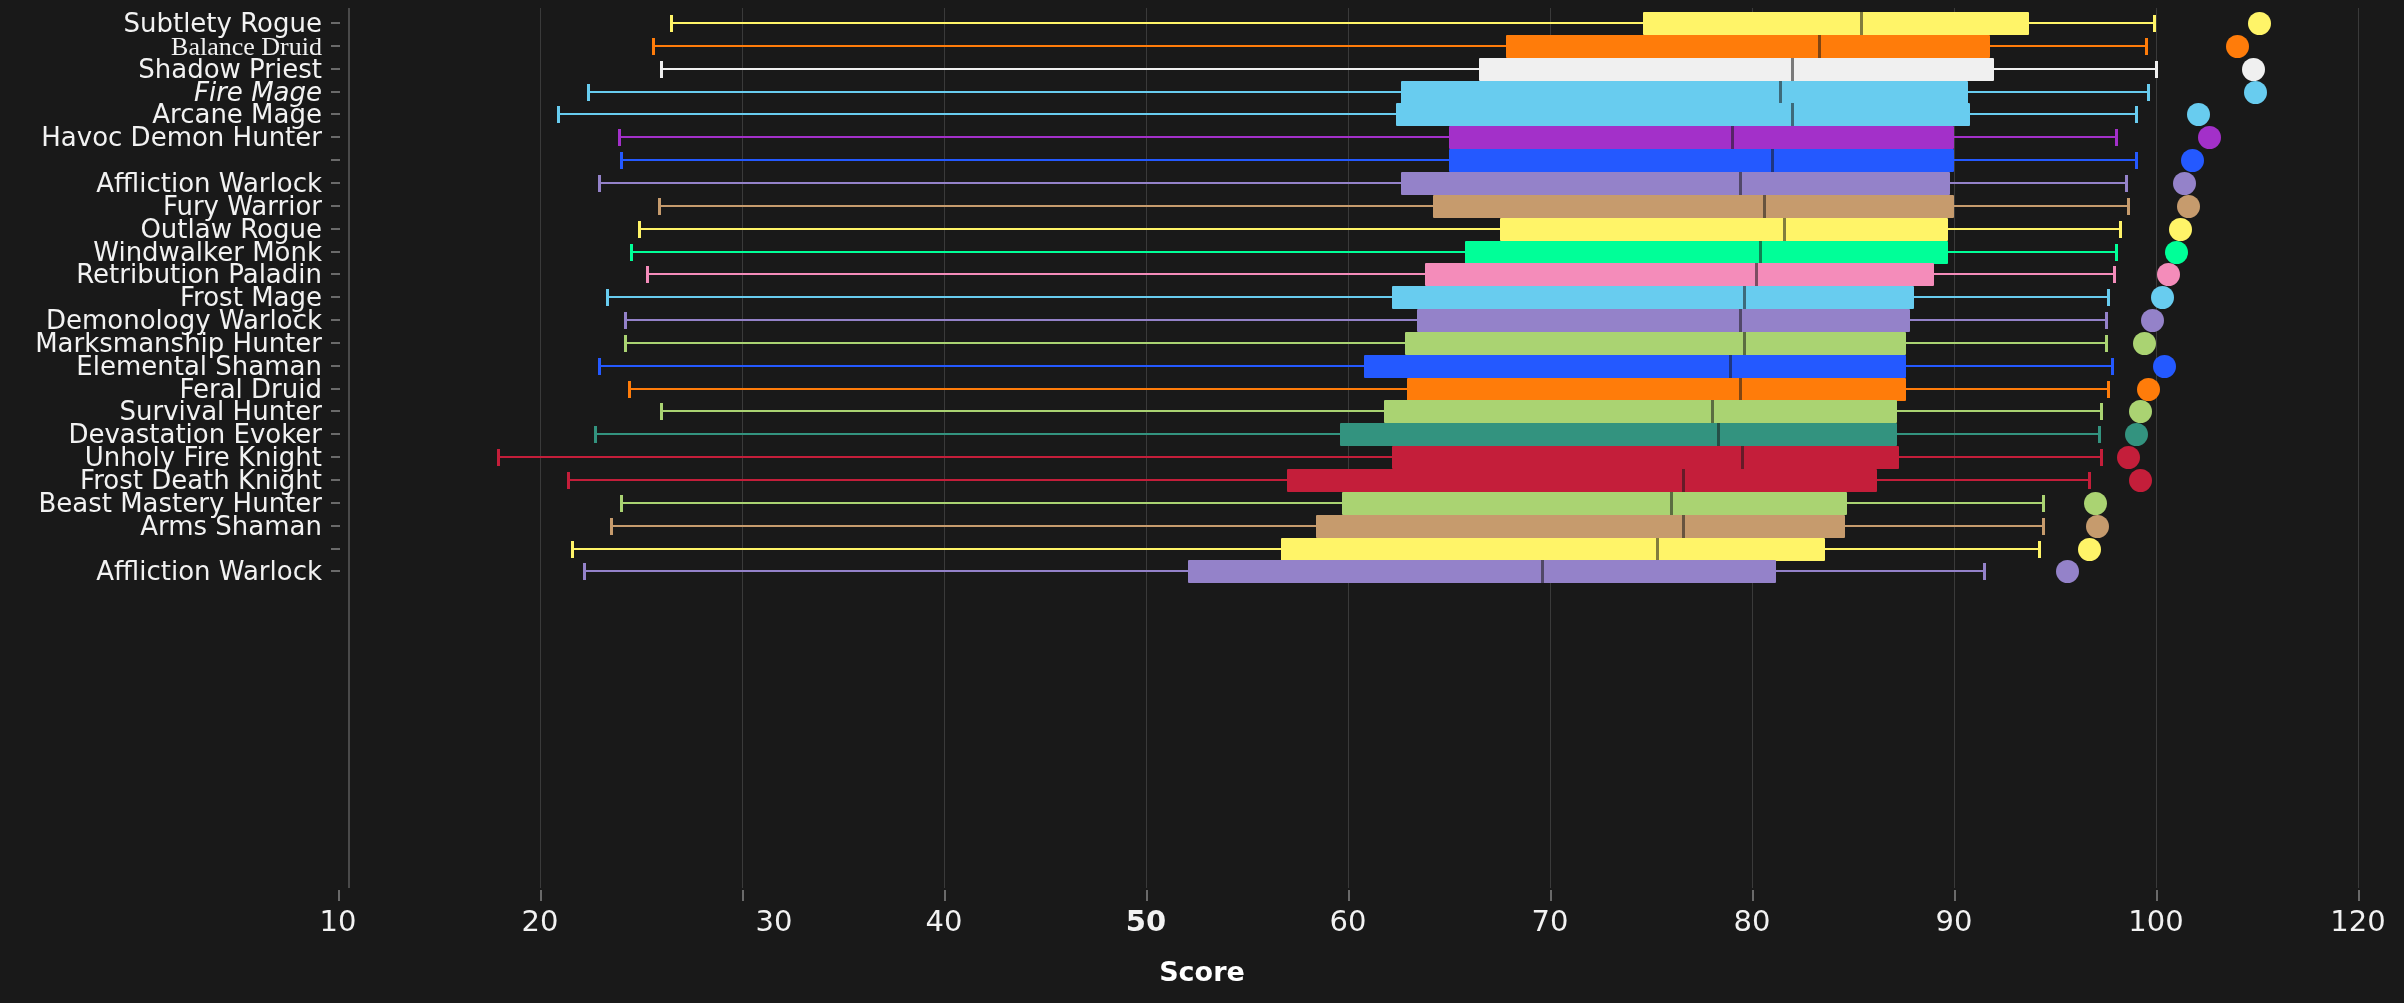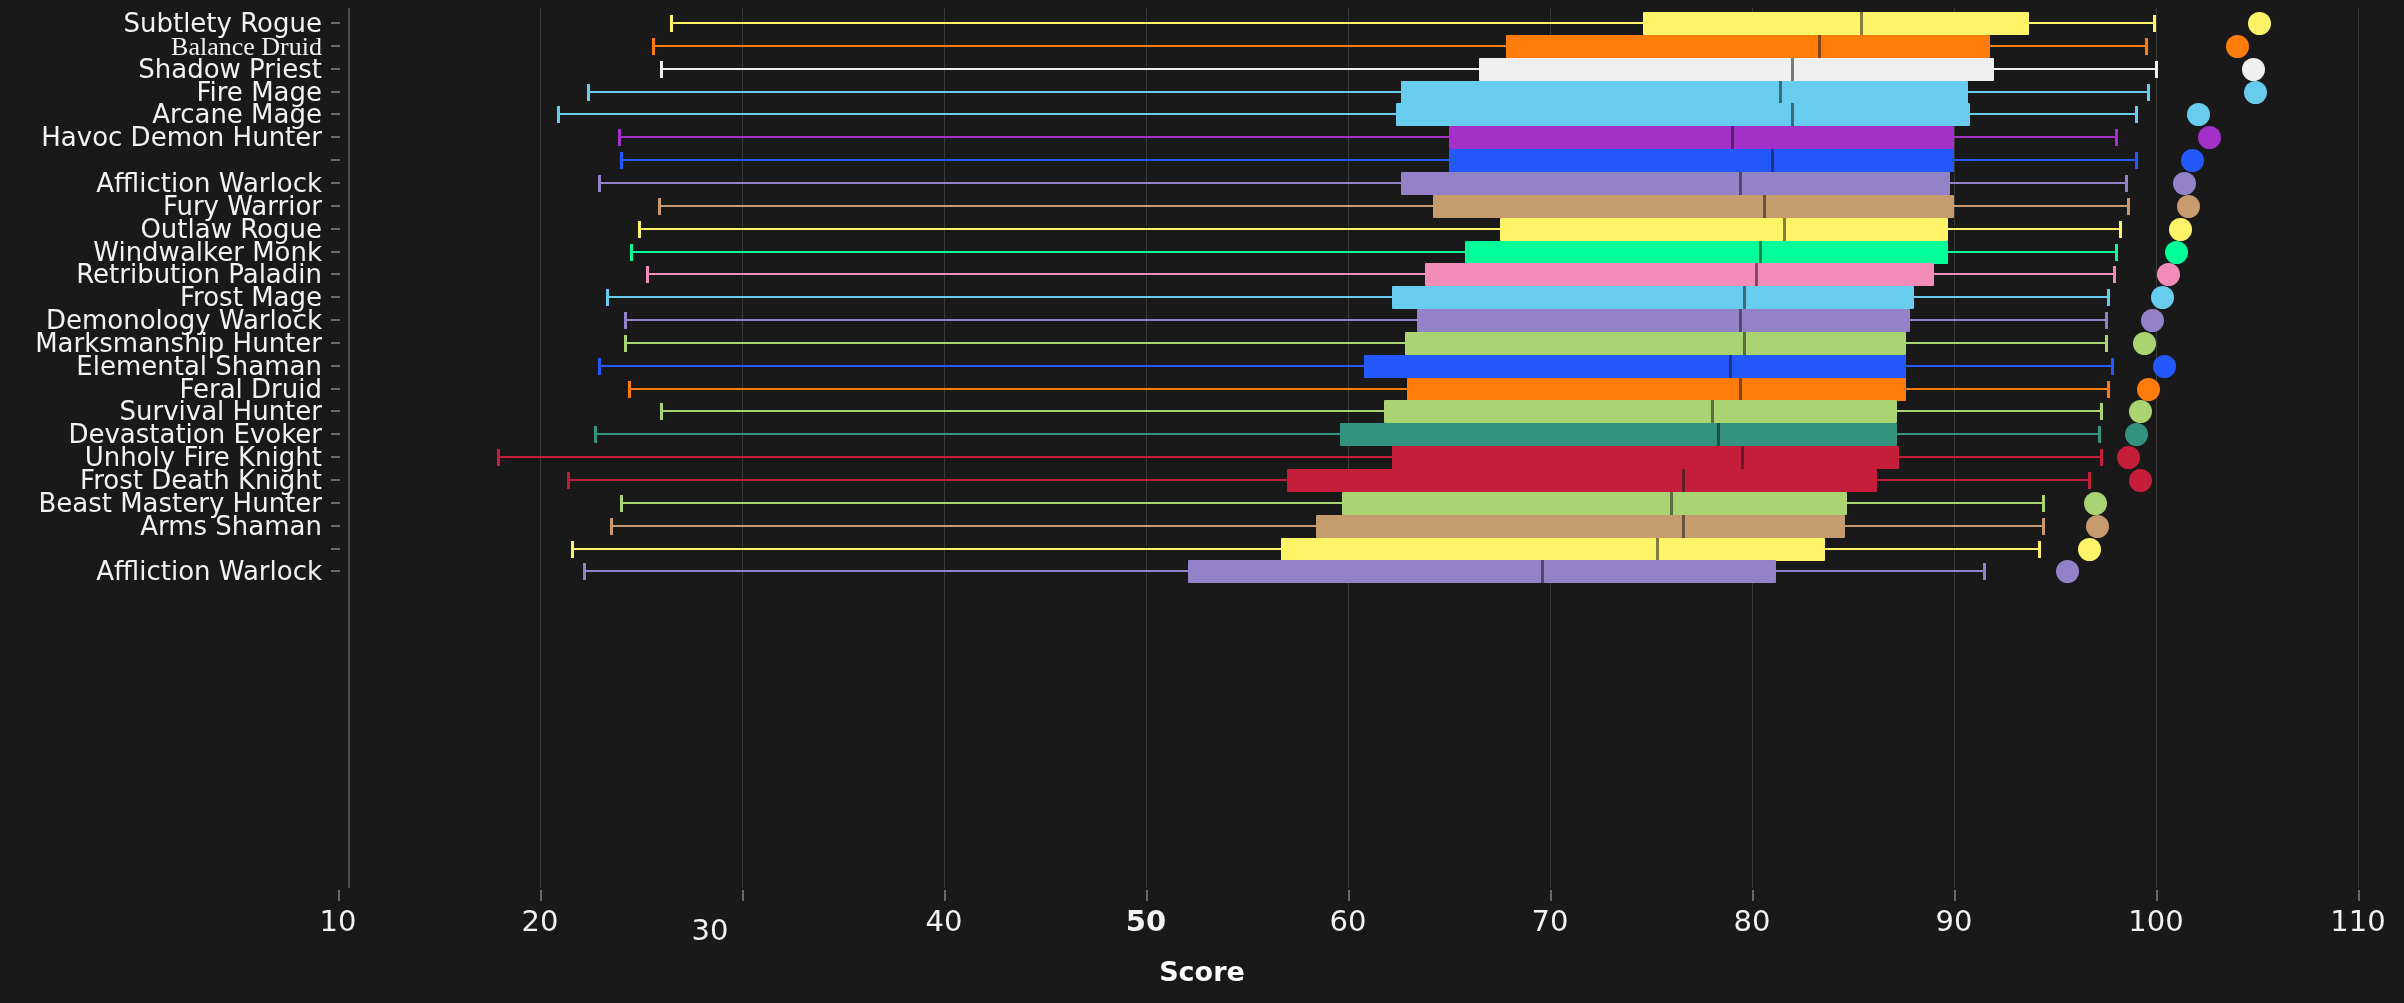--- a/index.html
+++ b/index.html
@@ -54,21 +54,21 @@
       <div class="gridline" style="left: 2156px;"></div>
       <div class="gridline" style="left: 2358px;"></div>
     </div>
   <div class="ylabels" id="ylabels">
       <div class="ylabel" style="top: 5px;">Subtlety Rogue</div>
       <div class="ytick" style="top: 22px;"></div>
       <div class="ylabel" style="top: 27.85px; font-family: Liberation Serif, serif;">Balance Druid</div>
       <div class="ytick" style="top: 44.85px;"></div>
       <div class="ylabel" style="top: 50.7px;">Shadow Priest</div>
       <div class="ytick" style="top: 67.7px;"></div>
-      <div class="ylabel" style="top: 73.55px;">Fire Mage</div>
+      <div class="ylabel" style="top: 73.55px; font-style: italic;">Fire Mage</div>
       <div class="ytick" style="top: 90.55px;"></div>
       <div class="ylabel" style="top: 96.4px;">Arcane Mage</div>
       <div class="ytick" style="top: 113.4px;"></div>
       <div class="ylabel" style="top: 119.25px;">Havoc Demon Hunter</div>
       <div class="ytick" style="top: 136.25px;"></div>
       <div class="ytick" style="top: 159.1px;"></div>
       <div class="ylabel" style="top: 164.95px;">Affliction Warlock</div>
       <div class="ytick" style="top: 181.95px;"></div>
       <div class="ylabel" style="top: 187.8px;">Fury Warrior</div>
       <div class="ytick" style="top: 204.8px;"></div>
@@ -307,32 +307,32 @@
       </div>
     </div>
 
   <div class="xaxis" id="xaxis">
     <div class="xtitle">Score</div>
   <div class="xtick" style="left: 338px;"></div>
       <div class="xlabel" style="left: 338px;">10</div>
       <div class="xtick" style="left: 540px;"></div>
       <div class="xlabel" style="left: 540px;">20</div>
       <div class="xtick" style="left: 742px;"></div>
-      <div class="xlabel" style="left: 710px; margin-top: 9px;">30</div>
+      <div class="xlabel" style="left: 774px;">30</div>
       <div class="xtick" style="left: 944px;"></div>
       <div class="xlabel" style="left: 944px;">40</div>
       <div class="xtick" style="left: 1146px;"></div>
       <div class="xlabel" style="left: 1146px; font-weight: bold;">50</div>
       <div class="xtick" style="left: 1348px;"></div>
       <div class="xlabel" style="left: 1348px;">60</div>
       <div class="xtick" style="left: 1550px;"></div>
       <div class="xlabel" style="left: 1550px;">70</div>
       <div class="xtick" style="left: 1752px;"></div>
       <div class="xlabel" style="left: 1752px;">80</div>
       <div class="xtick" style="left: 1954px;"></div>
       <div class="xlabel" style="left: 1954px;">90</div>
       <div class="xtick" style="left: 2156px;"></div>
       <div class="xlabel" style="left: 2156px;">100</div>
       <div class="xtick" style="left: 2358px;"></div>
-      <div class="xlabel" style="left: 2358px;">110</div>
+      <div class="xlabel" style="left: 2358px;">120</div>
     </div>
 
 </div>
 
 </body></html>

